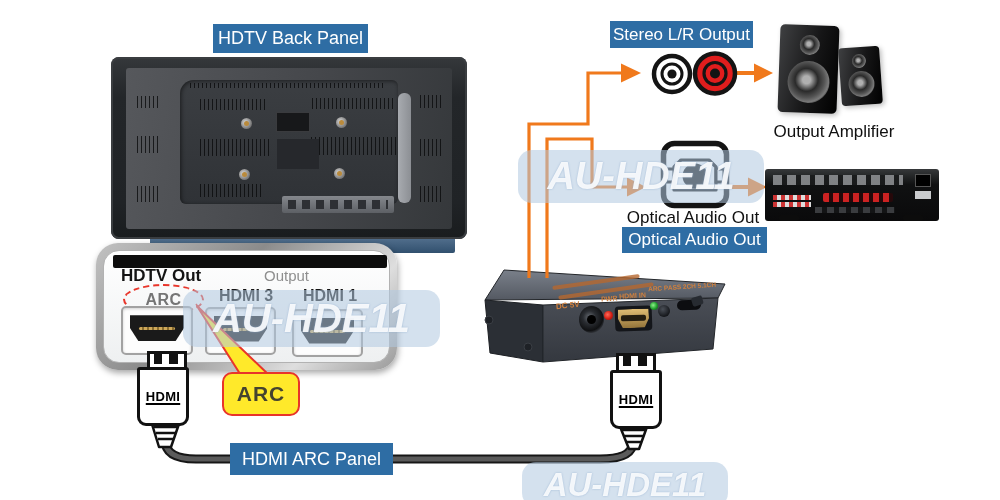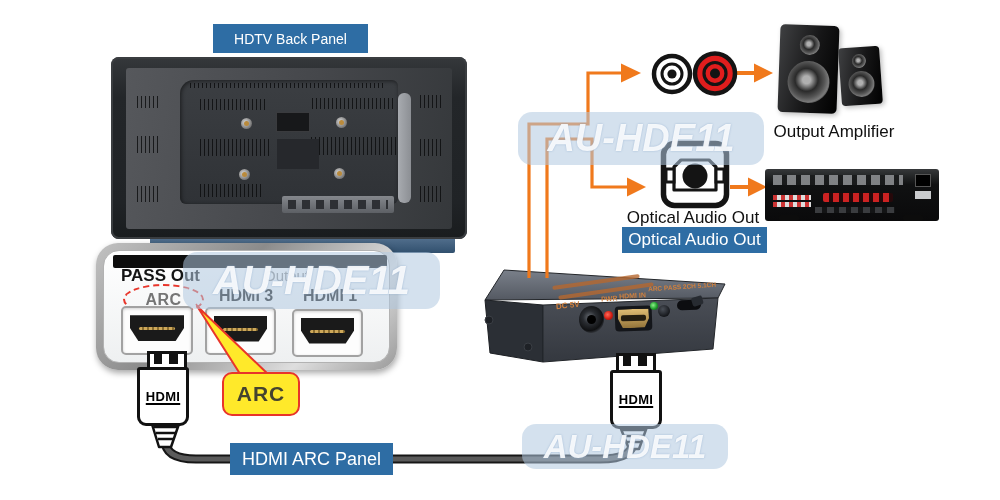--- a/index.html
+++ b/index.html
@@ -104,21 +104,21 @@
     background:repeating-linear-gradient(90deg,#c33 0 4px,#ddd 4px 8px);}
   .rcv .dots2{position:absolute;left:8px;top:33px;width:38px;height:5px;
     background:repeating-linear-gradient(90deg,#c33 0 4px,#ddd 4px 8px);}
   .rcv .mid{position:absolute;left:50px;top:38px;width:80px;height:6px;
     background:repeating-linear-gradient(90deg,#3a3c3f 0 7px,#131415 7px 12px);}
   .rcv .foot{position:absolute;top:46px;width:20px;height:6px;background:#0c0c0c;border-radius:2px;}
 
   
   .wm{background:rgba(176,200,224,.55);border-radius:14px;display:flex;align-items:center;justify-content:center;
     color:rgba(255,255,255,.88);font-style:italic;font-weight:bold;
-    text-shadow:0 0 2px rgba(140,170,205,.8);z-index:6;}
+    text-shadow:0 0 2px rgba(140,170,205,.8);z-index:6;margin-top:38px;}
 </style>
 </head>
 <body>
 
 <div class="stage">
 
   <div class="abs tv-stand"></div>
   <div class="abs tv-frame"></div>
   <div class="abs tv-inner"></div>
   <div class="abs tv-recess"></div>
@@ -148,29 +148,29 @@
     </div>
   <div class="abs screw" style="left:334px;top:168px;">
       <span></span>
     </div>
   <div class="abs tv-sticker"></div>
   <div class="abs tv-box"></div>
   <div class="abs tv-portstrip">
       <span></span>
     </div>
 
-  <div class="abs badge" style="left:213px;top:24px;width:155px;height:29px;font-size:14px;">
+  <div class="abs badge" style="left:213px;top:24px;width:155px;height:29px;font-size:18px;">
     <span>HDTV Back Panel</span>
   </div>
 
   <div class="abs panel">
       <div class="panel-inner"></div>
     </div>
   <div class="abs panel-bar"></div>
-  <div class="abs t-hdmiout">PASS Out</div>
+  <div class="abs t-hdmiout">HDTV Out</div>
   <div class="abs t-input">Output</div>
   <div class="abs arc-ellipse">
     <span>ARC</span>
   </div>
   <div class="abs t-hdmi1">HDMI 3</div>
   <div class="abs t-hdmi2">HDMI 1</div>
   <div class="abs port" style="left:121px;top:306px;width:68px;height:45px;">
     <div class="pin"></div>
       <div class="gold"></div>
   </div>
@@ -293,20 +293,23 @@
       <div class="g"></div>
       <div class="s"></div>
     </div>
   <div class="abs led-green" style="z-index:4;"></div>
   <div class="abs ex-btn" style="z-index:4;"></div>
   <div class="abs olab" style="left:648px;top:283px;font-size:6.5px;transform:rotate(-4deg);z-index:4;">ARC PASS 2CH 5.1CH</div>
   <div class="abs ex-switch" style="z-index:4;">
       <i></i>
     </div>
 
+  <div class="abs badge" style="left:610px;top:21px;width:143px;height:27px;z-index:4;">
+    <span>Stereo L/R Output</span>
+  </div>
   <div class="abs cap" style="left:622px;top:208px;width:142px;z-index:4;">Optical Audio Out</div>
   <div class="abs badge" style="left:622px;top:227px;width:145px;height:26px;z-index:4;">
     <span>Optical Audio Out</span>
   </div>
   <div class="abs cap" style="left:770px;top:123px;width:128px;line-height:17px;z-index:4;">
     <div>Output Amplifier</div>
   </div>
 
   <div class="abs spk spk-big" style="z-index:4;">
     <div class="abs drv" style="left:20px;top:10px;width:20px;height:20px;"></div>

